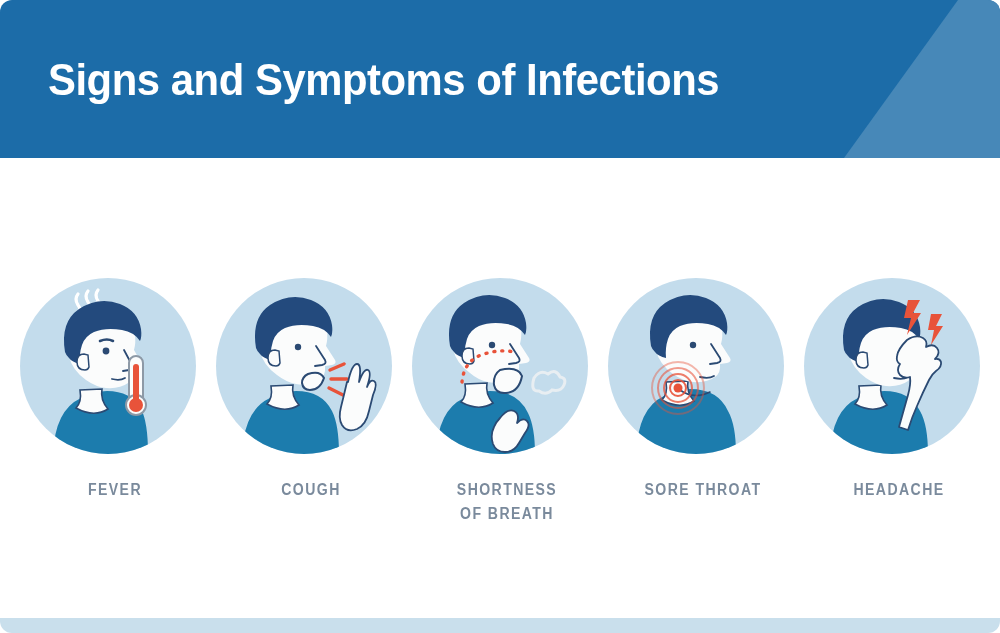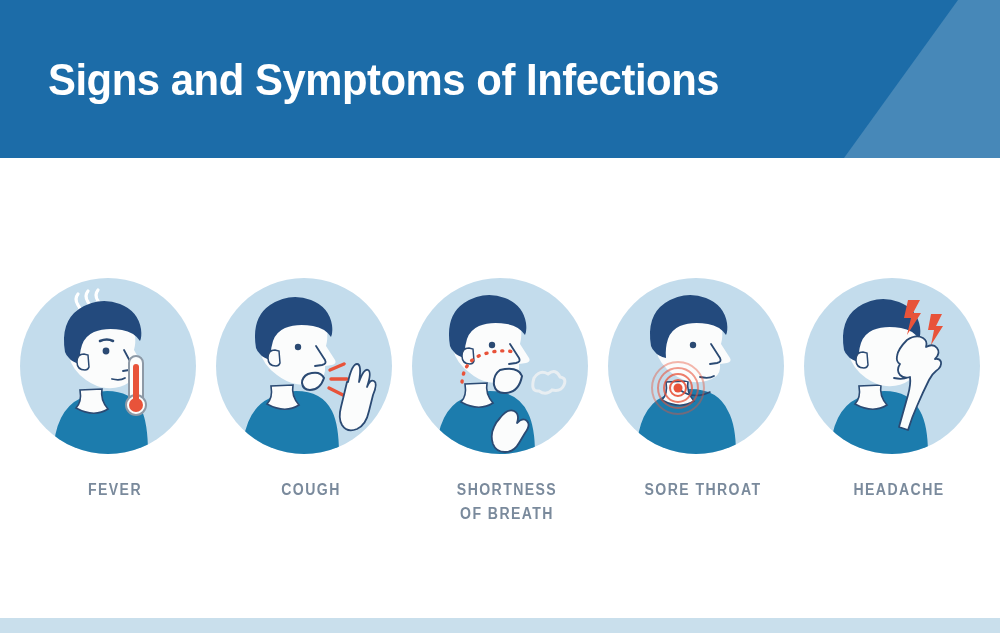--- a/index.html
+++ b/index.html
@@ -3,21 +3,21 @@
 <meta charset="utf-8">
 <style>
   html,body{margin:0;padding:0;}
   body{
     width:1000px;height:633px;
     background:#ffffff;
     font-family:"Liberation Sans", sans-serif;
     overflow:hidden;
     position:relative;
   }
-  #page{position:relative;width:1000px;height:633px;background:#fff;overflow:hidden;}
+  #page{position:relative;width:1000px;height:633px;background:#fff;overflow:hidden;border-radius:12px;}
 
   
   .header{
     position:absolute;left:0;top:0;width:1000px;height:158px;
     background:#1c6ca8;overflow:hidden;
   }
   .header-wedge{
     position:absolute;right:0;top:0;width:300px;height:158px;
     background:#4788b8;
     clip-path:polygon(86% 0, 100% 0, 100% 100%, 48% 100%);

